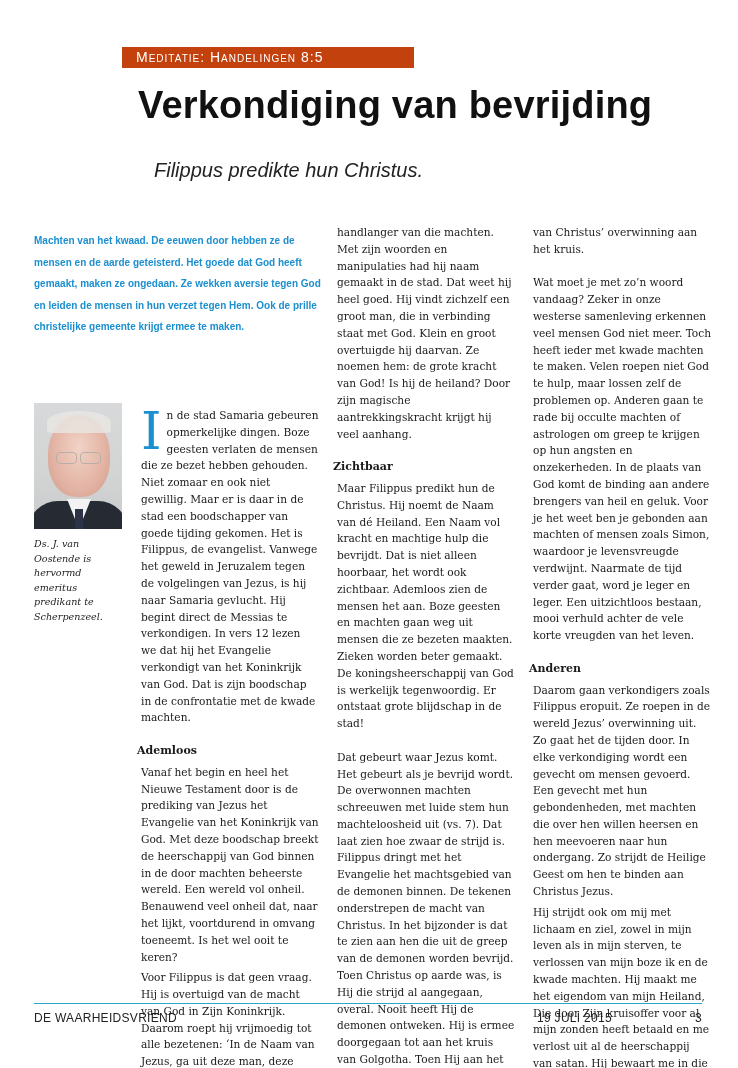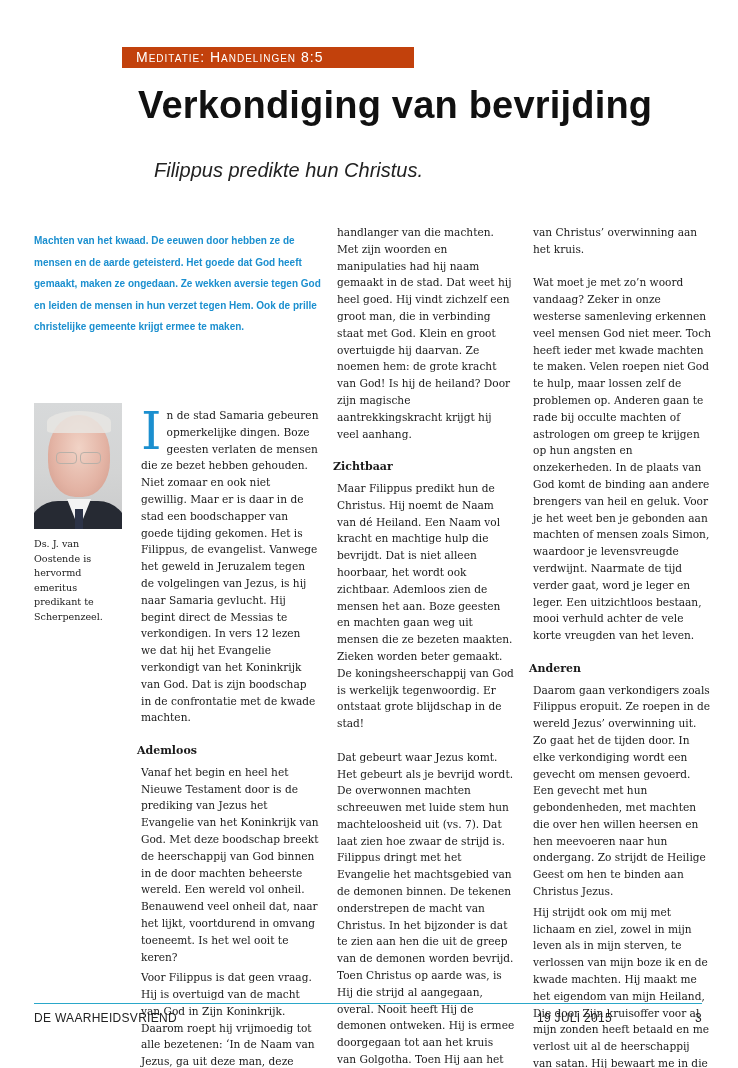--- a/index.html
+++ b/index.html
@@ -33,21 +33,21 @@
     background: radial-gradient(ellipse at 50% 40%, #f1d3c6 0%, #e3b3a4 60%, #cf9a8b 100%);
   }
   .photo .hair { position: absolute; left: 13px; top: 8px; width: 64px; height: 22px; border-radius: 50% 50% 10% 10%; background: #e9e7e4; opacity: 0.8; }
   .photo .glasses-l, .photo .glasses-r { position: absolute; top: 49px; width: 19px; height: 10px; border: 1.5px solid #b8b0a8; border-radius: 4px; }
   .photo .glasses-l { left: 22px; } .photo .glasses-r { left: 46px; }
   .photo .suit { position: absolute; left: -6px; top: 98px; width: 100px; height: 40px; background: #262a33; border-radius: 30px 30px 0 0; }
   .photo .collar { position: absolute; left: 33px; top: 96px; width: 24px; height: 30px; background: #f3f3f3; clip-path: polygon(0 0, 100% 0, 50% 100%); }
   .photo .tie { position: absolute; left: 41px; top: 106px; width: 8px; height: 22px; background: #2c3347; }
   .caption {
     position: absolute; left: 34px; top: 537px; width: 92px;
-    font-family: "DejaVu Serif", serif; font-size: 9.6px; line-height: 14.5px; color: #222;
+    font-family: "DejaVu Serif", serif; font-style: italic; font-size: 9.6px; line-height: 14.5px; color: #222;
   }
   .col {
     position: absolute; top: 220px; width: 186px;
     font-family: "DejaVu Serif", serif; font-size: 10.6px; line-height: 16.8px; color: #1a1a1a;
   }
   .col p { margin: 4px; }
   .col p.gap { margin-top: 16.8px; }
   .col h3 { margin: 16.8px 0 0 0; font-size: 11px; font-weight: bold; line-height: 16.8px; }
   .col1 { left: 137px; top: 403px; }
   .col2 { left: 333px; }

